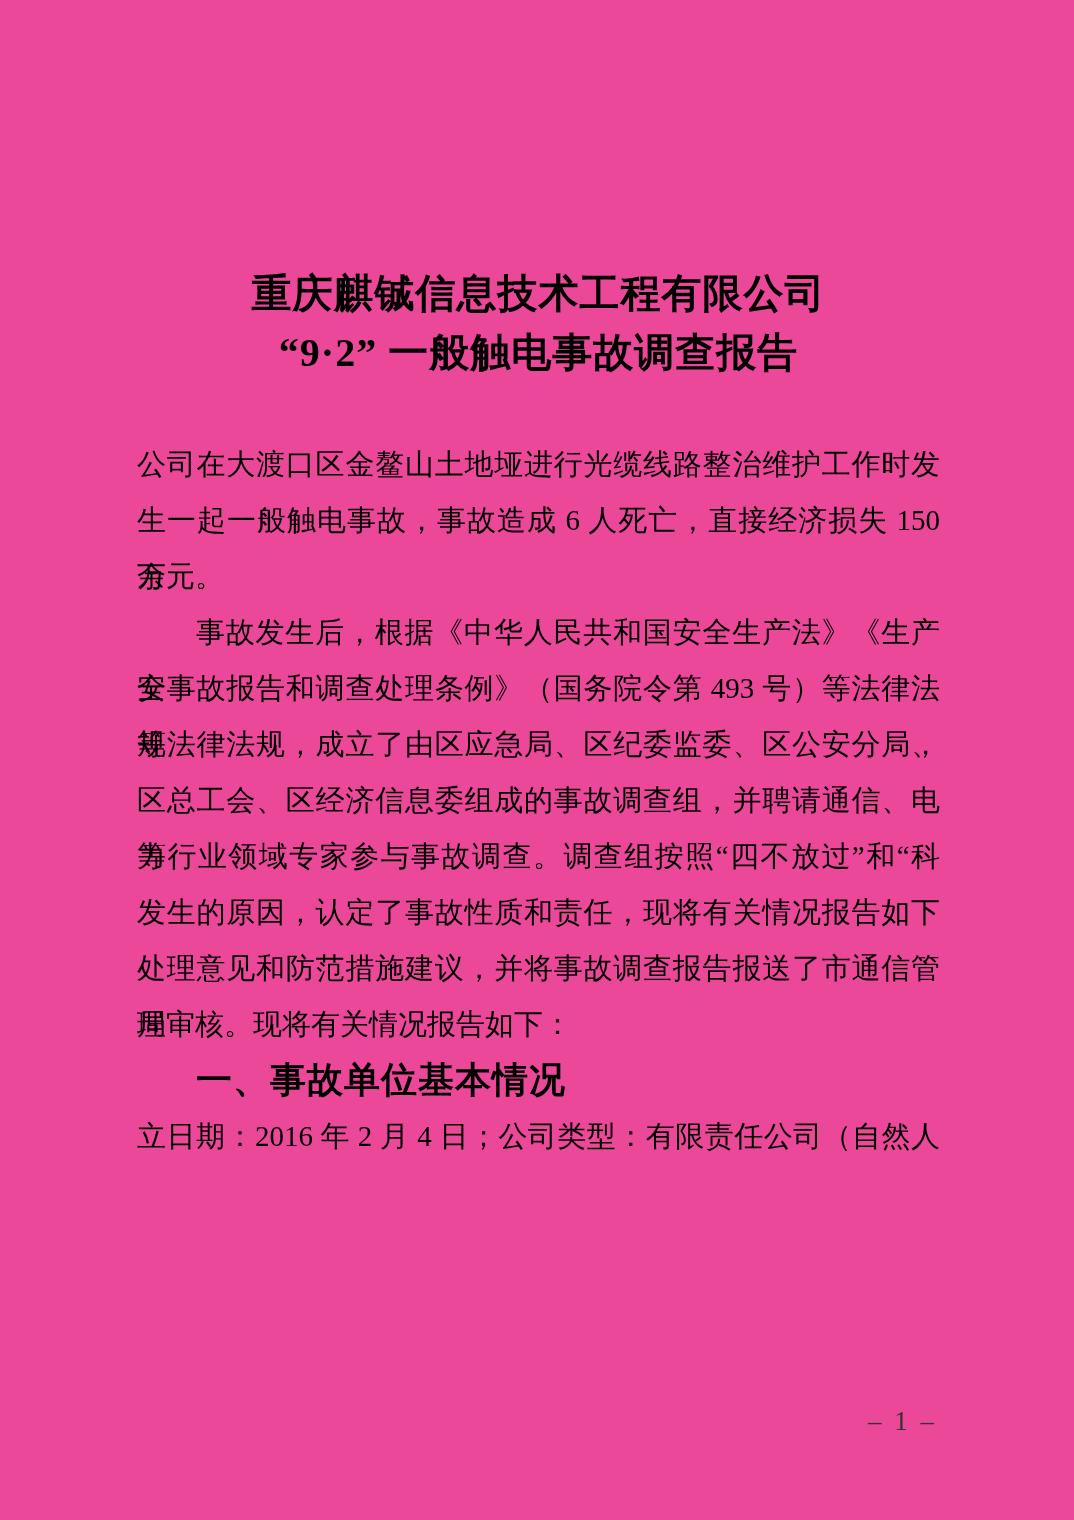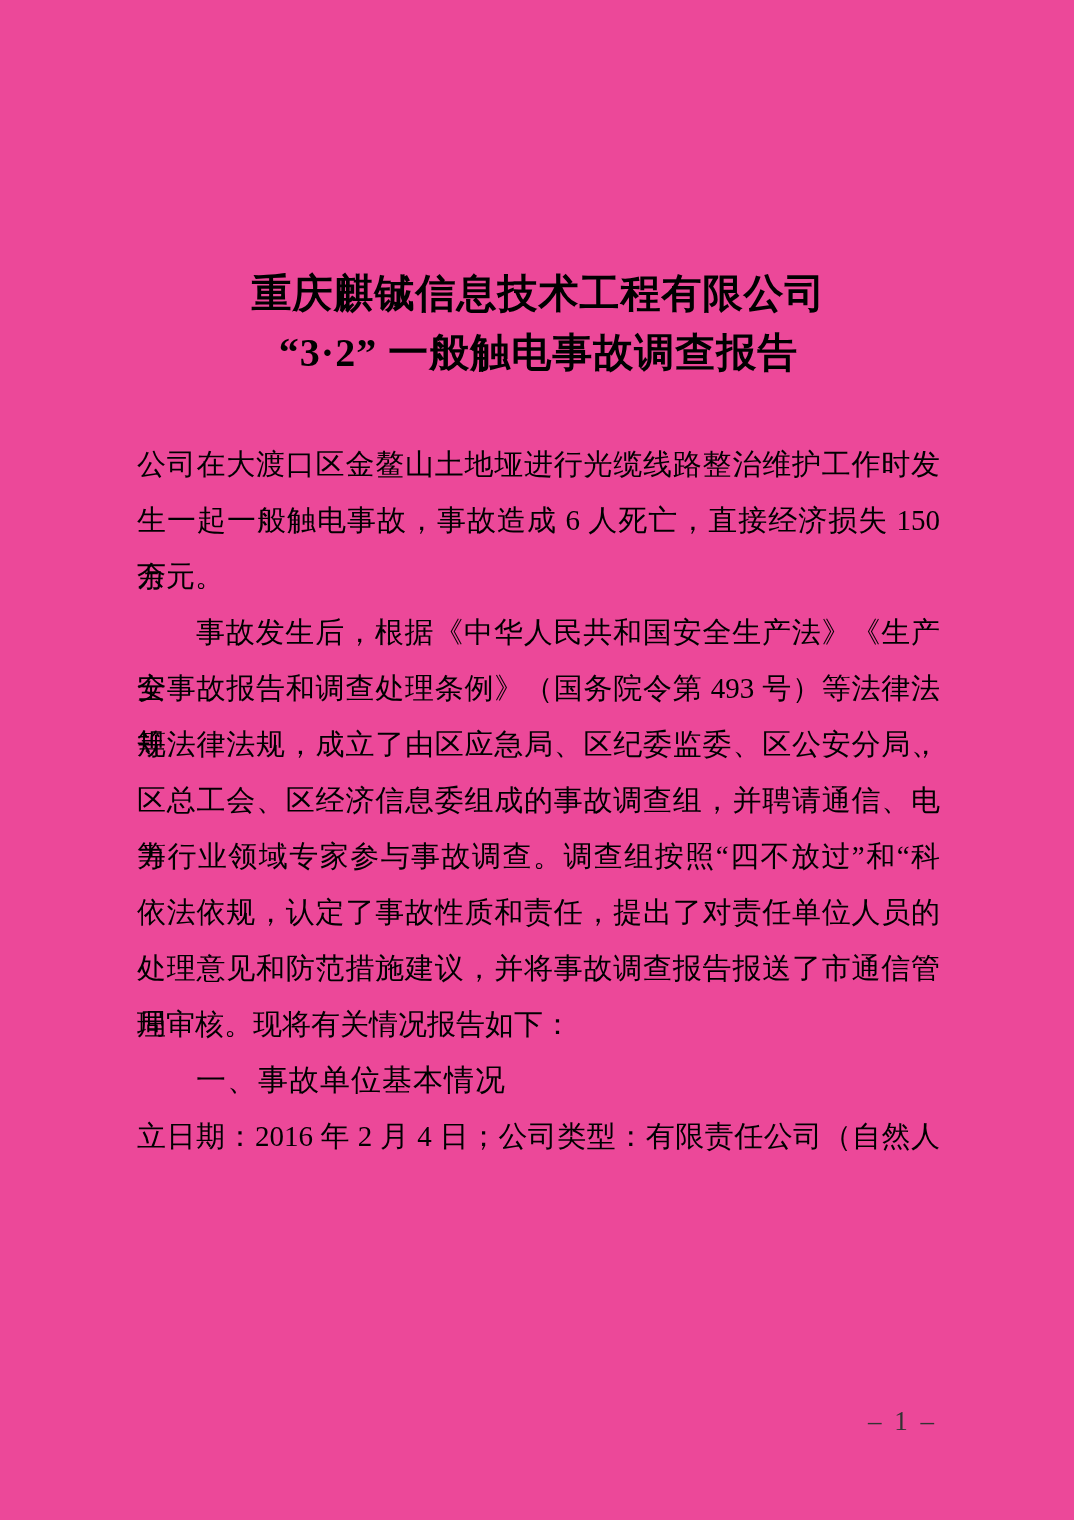--- a/index.html
+++ b/index.html
@@ -43,22 +43,22 @@
     text-justify: inter-character;
   }
   .line.indent {
     text-indent: 59px;
   }
   .line.end {
     text-align-last: left;
   }
   .line.heading {
     font-family: "Liberation Sans", "DejaVu Sans", sans-serif;
-    font-weight: 400;
-    font-size: 30px;
+    font-weight: 700;
+    font-size: 36px;
     text-align-last: left;
     text-indent: 59px;
     letter-spacing: 1px;
   }
   .page-number {
     position: absolute;
     top: 1406px;
     left: 868px;
     font-family: "Liberation Serif", "DejaVu Serif", serif;
     font-size: 27px;
@@ -66,33 +66,33 @@
     letter-spacing: 3px;
   }
 </style>
 </head>
 <body>
 
 <div class="page">
 
   <div class="title-block">
     <div class="title-line">重庆麒铖信息技术工程有限公司</div>
-    <div class="title-line">“3·2” 一般触电事故调查报告</div>
+    <div class="title-line">“9·2” 一般触电事故调查报告</div>
   </div>
 
   <div class="body-block">
     <div class="line">公司在大渡口区金鳌山土地垭进行光缆线路整治维护工作时发</div>
     <div class="line">生一起一般触电事故，事故造成 6 人死亡，直接经济损失 150 余</div>
     <div class="line end">万元。</div>
     <div class="line indent">事故发生后，根据《中华人民共和国安全生产法》《生产安</div>
     <div class="line">全事故报告和调查处理条例》（国务院令第 493 号）等法律法规，</div>
     <div class="line">等法律法规，成立了由区应急局、区纪委监委、区公安分局、</div>
     <div class="line">区总工会、区经济信息委组成的事故调查组，并聘请通信、电力</div>
     <div class="line">等行业领域专家参与事故调查。调查组按照“四不放过”和“科</div>
-    <div class="line">依法依规，认定了事故性质和责任，提出了对责任单位人员的</div>
+    <div class="line">发生的原因，认定了事故性质和责任，现将有关情况报告如下</div>
     <div class="line">处理意见和防范措施建议，并将事故调查报告报送了市通信管理</div>
     <div class="line end">局审核。现将有关情况报告如下：</div>
     <div class="line heading">一、事故单位基本情况</div>
     <div class="line">立日期：2016 年 2 月 4 日；公司类型：有限责任公司（自然人</div>
   </div>
 
   <div class="page-number">– 1 –</div>
 
 </div>
 

